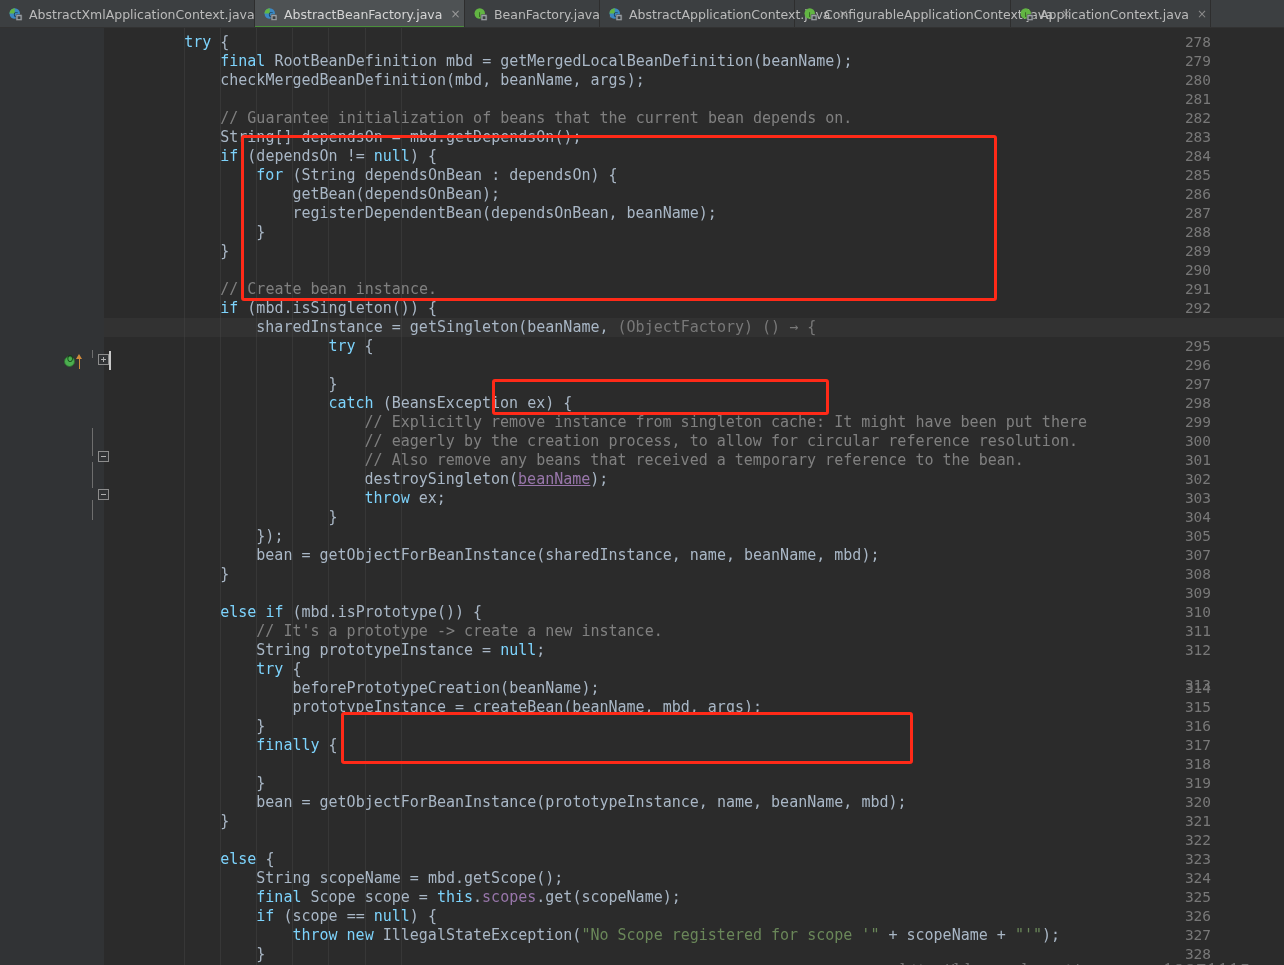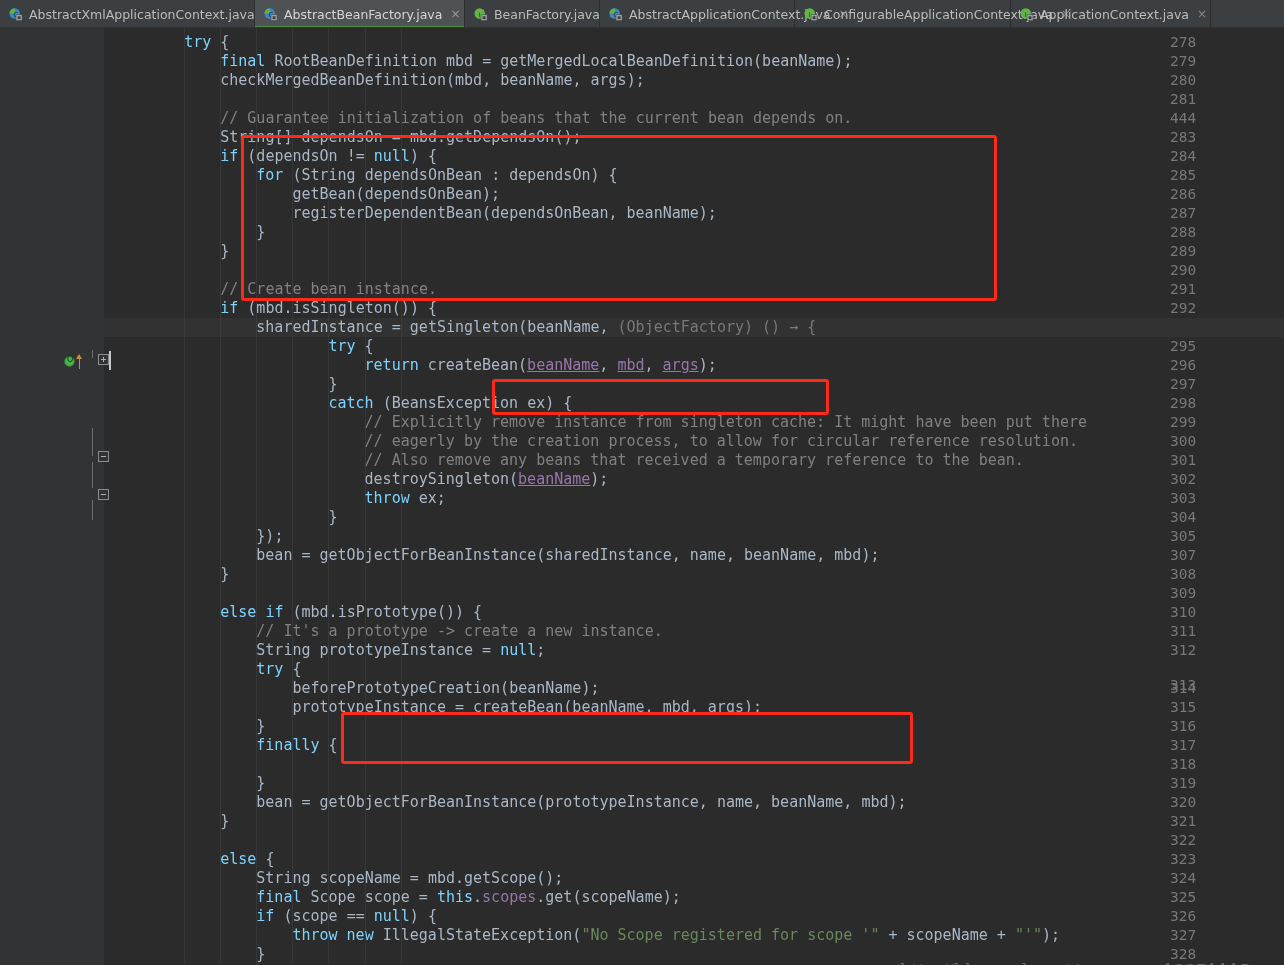--- a/index.html
+++ b/index.html
@@ -80,21 +80,21 @@
   #gutter-fold {
     position: absolute;
     left: 86px; top: 0;
     width: 18px; height: 100%;
     background: #313335;
   }
   .ln {
     position: absolute;
     right: 58px;
     width: 56px;
-    text-align: left;
+    text-align: center;
     font-family: "DejaVu Sans Mono", monospace;
     font-size: 14.5px;
     color: #787878;
     line-height: 19px;
     height: 19px;
   }
 
   
   #code {
     position: absolute;
@@ -300,21 +300,21 @@
 
   <div id="gutter"></div>
   <div id="gutter-fold"></div>
 
   <div id="linenumbers">
       <div class="ln" style="top: -14px;">277</div>
       <div class="ln" style="top: 5px;">278</div>
       <div class="ln" style="top: 24px;">279</div>
       <div class="ln" style="top: 43px;">280</div>
       <div class="ln" style="top: 62px;">281</div>
-      <div class="ln" style="top: 81px;">444</div>
+      <div class="ln" style="top: 81px;">282</div>
       <div class="ln" style="top: 100px;">283</div>
       <div class="ln" style="top: 119px;">284</div>
       <div class="ln" style="top: 138px;">285</div>
       <div class="ln" style="top: 157px;">286</div>
       <div class="ln" style="top: 176px;">287</div>
       <div class="ln" style="top: 195px;">288</div>
       <div class="ln" style="top: 214px;">289</div>
       <div class="ln" style="top: 233px;">290</div>
       <div class="ln" style="top: 252px;">291</div>
       <div class="ln" style="top: 271px;">292</div>
@@ -380,21 +380,20 @@
       <div class="line" style="top: 138px; padding-left: 152.32px;"><span class="kw">for</span><span class="plain"> </span><span class="plain">(</span><span class="plain">String</span><span class="plain"> </span><span class="plain">dependsOnBean</span><span class="plain"> </span><span class="plain">:</span><span class="plain"> </span><span class="plain">dependsOn</span><span class="plain">)</span><span class="plain"> </span><span class="plain">{</span></div>
       <div class="line" style="top: 157px; padding-left: 188.4px;"><span class="plain">getBean</span><span class="plain">(</span><span class="plain">dependsOnBean</span><span class="plain">)</span><span class="plain">;</span></div>
       <div class="line" style="top: 176px; padding-left: 188.4px;"><span class="plain">registerDependentBean</span><span class="plain">(</span><span class="plain">dependsOnBean</span><span class="plain">,</span><span class="plain"> </span><span class="plain">beanName</span><span class="plain">)</span><span class="plain">;</span></div>
       <div class="line" style="top: 195px; padding-left: 152.32px;"><span class="plain">}</span></div>
       <div class="line" style="top: 214px; padding-left: 116.24px;"><span class="plain">}</span></div>
       <div class="line" style="top: 233px; padding-left: 8px;"></div>
       <div class="line" style="top: 252px; padding-left: 116.24px; text-align: right;"><span class="cmt">// Create bean instance.</span></div>
       <div class="line current" style="top: 290px; padding-left: 152.32px;"><span class="plain">sharedInstance = getSingleton(beanName, </span><span class="grey">(ObjectFactory) () → {</span></div>
       <div class="line" style="top: 271px; padding-left: 116.24px;"><span class="kw">if</span><span class="plain"> </span><span class="plain">(</span><span class="plain">mbd</span><span class="plain">.</span><span class="plain">isSingleton</span><span class="plain">(</span><span class="plain">)</span><span class="plain">)</span><span class="plain"> </span><span class="plain">{</span></div>
       <div class="line" style="top: 309px; padding-left: 224.48px;"><span class="kw">try</span><span class="plain"> </span><span class="plain">{</span></div>
-      <div class="line" style="top: 328px; padding-left: 260.56px;"><span class="kw">return</span><span class="plain"> createBean(</span><span class="param-u">beanName</span><span class="plain">, </span><span class="param-u">mbd</span><span class="plain">, </span><span class="param-u">args</span><span class="plain">);</span></div>
       <div class="line" style="top: 347px; padding-left: 224.48px;"><span class="plain">}</span></div>
       <div class="line" style="top: 366px; padding-left: 224.48px;"><span class="kw">catch</span><span class="plain"> </span><span class="plain">(</span><span class="plain">BeansException</span><span class="plain"> </span><span class="plain">ex</span><span class="plain">)</span><span class="plain"> </span><span class="plain">{</span></div>
       <div class="line" style="top: 385px; padding-left: 260.56px;"><span class="cmt">// Explicitly remove instance from singleton cache: It might have been put there</span></div>
       <div class="line" style="top: 404px; padding-left: 260.56px;"><span class="cmt">// eagerly by the creation process, to allow for circular reference resolution.</span></div>
       <div class="line" style="top: 423px; padding-left: 260.56px;"><span class="cmt">// Also remove any beans that received a temporary reference to the bean.</span></div>
       <div class="line" style="top: 442px; padding-left: 260.56px;"><span class="plain">destroySingleton(</span><span class="param-u">beanName</span><span class="plain">);</span></div>
       <div class="line" style="top: 461px; padding-left: 260.56px;"><span class="kw">throw</span><span class="plain"> </span><span class="plain">ex</span><span class="plain">;</span></div>
       <div class="line" style="top: 480px; padding-left: 224.48px;"><span class="plain">}</span></div>
       <div class="line" style="top: 499px; padding-left: 152.32px;"><span class="plain">}</span><span class="plain">)</span><span class="plain">;</span></div>
       <div class="line" style="top: 518px; padding-left: 152.32px;"><span class="plain">bean</span><span class="plain"> </span><span class="plain">=</span><span class="plain"> </span><span class="plain">getObjectForBeanInstance</span><span class="plain">(</span><span class="plain">sharedInstance</span><span class="plain">,</span><span class="plain"> </span><span class="plain">name</span><span class="plain">,</span><span class="plain"> </span><span class="plain">beanName</span><span class="plain">,</span><span class="plain"> </span><span class="plain">mbd</span><span class="plain">)</span><span class="plain">;</span></div>

